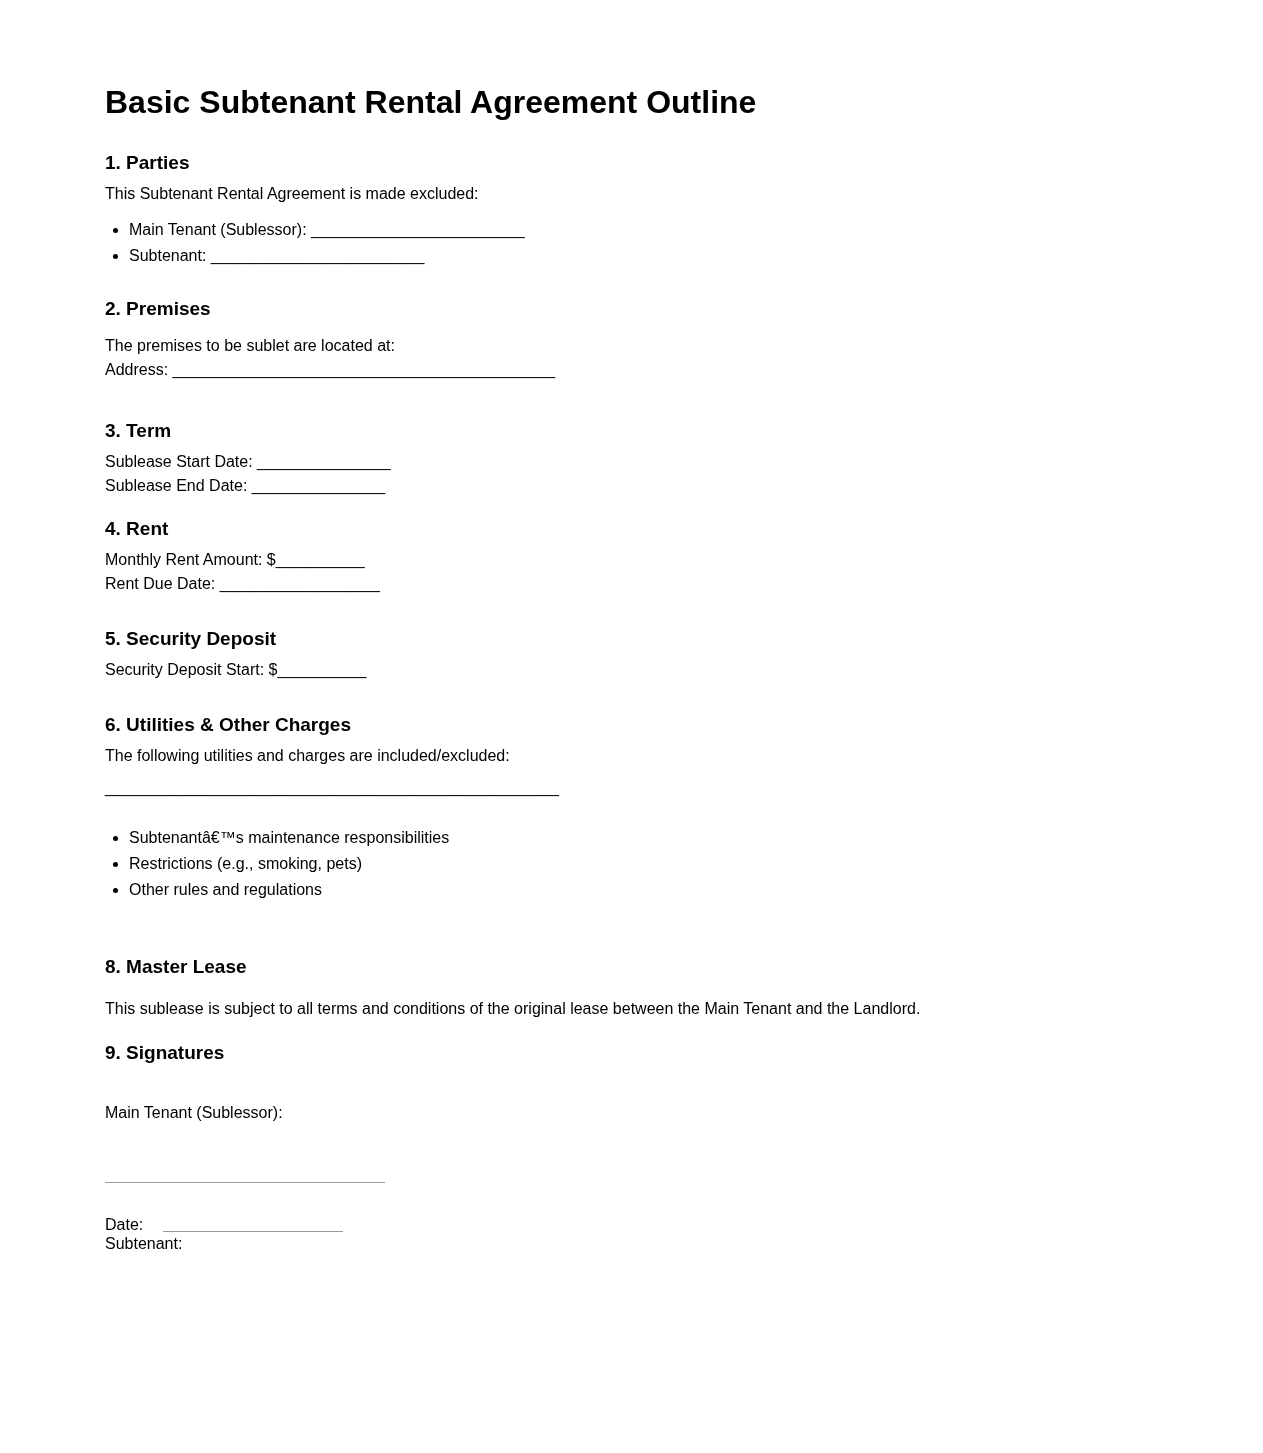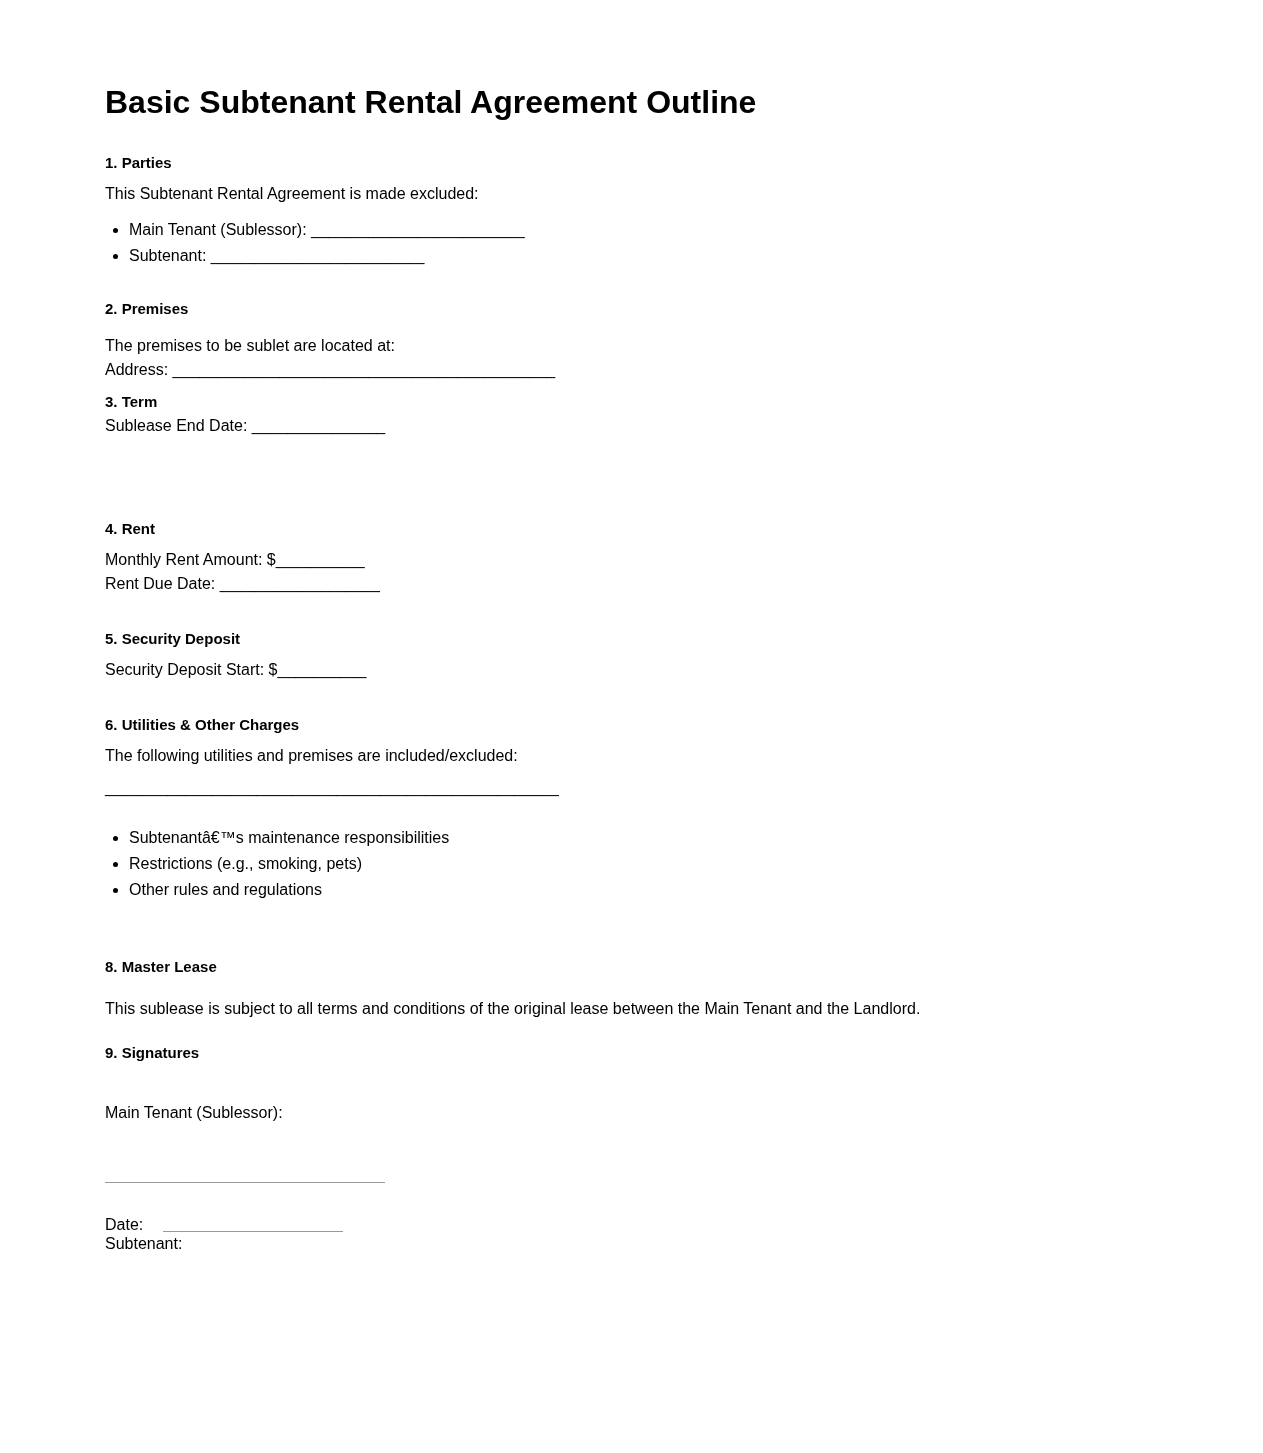--- a/index.html
+++ b/index.html
@@ -10,21 +10,21 @@
     font-size: 16px;
     line-height: 24px;
     position: relative;
   }
   .page { position: absolute; left: 105px; top: 0; width: 1100px; }
   h1 {
     font-size: 32px; font-weight: bold; margin: 0;
     position: absolute; top: 84px; left: 0; line-height: 36px; white-space: nowrap;
   }
   .sec { position: absolute; left: 0; width: 1100px; }
-  h2 { font-size: 15px; font-weight: bold; margin: 0; line-height: 24px; white-space: nowrap; }
+  h2 { font-size: 19px; font-weight: bold; margin: 0; line-height: 24px; white-space: nowrap; }
   p { margin: 0; white-space: nowrap; }
   ul { margin: 0; padding-left: 24px; }
   li { line-height: 26px; white-space: nowrap; }
   .sigline { border-bottom: 1px solid #999; }
 </style>
 </head>
 <body>
 
 <div class="page">
   <h1>Basic Subtenant Rental Agreement Outline</h1>
@@ -37,39 +37,40 @@
       <li>Subtenant: ________________________</li>
     </ul>
   </div>
 
   <div class="sec" style="top:297px">
     <h2>2. Premises</h2>
     <p style="margin-top:13px">The premises to be sublet are located at:</p>
     <p>Address: ___________________________________________</p>
   </div>
 
-  <div class="sec" style="top:390px">
+  <div class="sec" style="top:419px">
     <h2>3. Term</h2>
+    <p style="margin-top:7px">Sublease Start Date: _______________</p>
     <p>Sublease End Date: _______________</p>
   </div>
 
   <div class="sec" style="top:517px">
     <h2>4. Rent</h2>
     <p style="margin-top:7px">Monthly Rent Amount: $__________</p>
     <p>Rent Due Date: __________________</p>
   </div>
 
   <div class="sec" style="top:627px">
     <h2>5. Security Deposit</h2>
     <p style="margin-top:7px">Security Deposit Start: $__________</p>
   </div>
 
   <div class="sec" style="top:713px">
     <h2>6. Utilities &amp; Other Charges</h2>
-    <p style="margin-top:7px">The following utilities and premises are included/excluded:</p>
+    <p style="margin-top:7px">The following utilities and charges are included/excluded:</p>
     <p style="margin-top:8px">___________________________________________________</p>
   </div>
 
   <div class="sec" style="top:823px">
     <ul style="margin-top:2px">
       <li>Subtenantâ€™s maintenance responsibilities</li>
       <li>Restrictions (e.g., smoking, pets)</li>
       <li>Other rules and regulations</li>
     </ul>
   </div>

